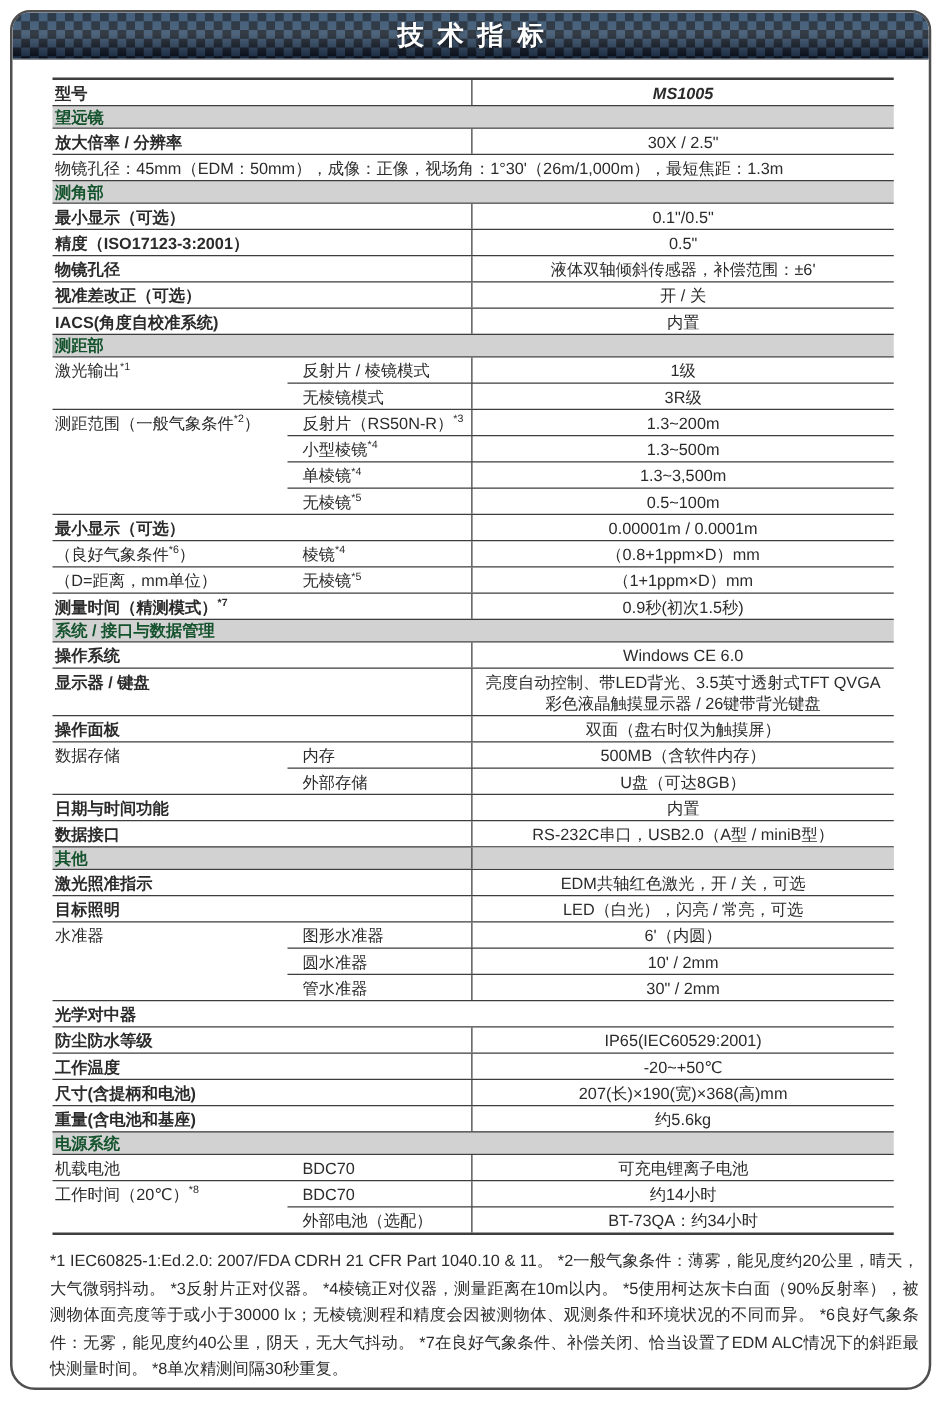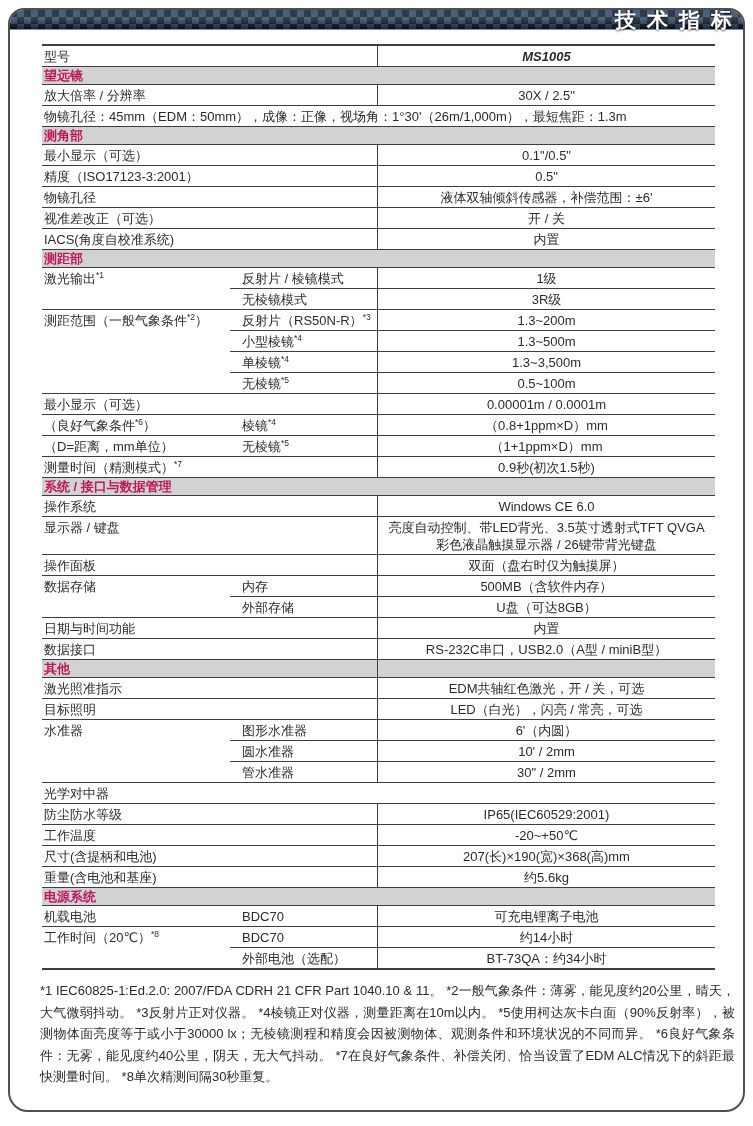--- a/index.html
+++ b/index.html
@@ -12,51 +12,51 @@
   }
   *{box-sizing:border-box;margin:0;padding:0;}
   html,body{width:753px;height:1126px;background:#ffffff;overflow:hidden;}
   body{font-family:"Liberation Sans","DejaVu Sans",sans-serif;color:var(--text);}
   .page-card{
     position:absolute;left:8px;top:8px;width:737px;height:1104px;
     background:#ffffff;border:2px solid var(--border);
     border-radius:16px 16px 20px 20px;overflow:hidden;
   }
   .header-band{
-    height:20px;width:100%;
+    height:38px;width:100%;
     background-image:
       linear-gradient(to bottom, rgba(150,185,220,0.22) 0%, rgba(255,255,255,0.16) 46%, rgba(0,0,12,0.42) 100%),
       conic-gradient(var(--carbon-light) 0 25%, var(--carbon-dark) 0 50%, var(--carbon-light) 0 75%, var(--carbon-dark) 0);
     background-size:100% 100%, 14px 14px;
     border-bottom:1px solid #8a8f96;
-    display:flex;align-items:center;justify-content:flex-end;
+    display:flex;align-items:center;justify-content:center;
   }
   .header-band .title{
     color:#ffffff;font-size:21px;font-weight:bold;
     letter-spacing:11px;padding-left:11px;
     text-shadow:0 1px 2px rgba(0,0,0,0.6);
     line-height:34px;
   }
   .spec-table{
     margin:14px 0 0 32px;width:673px;
     border-top:2px solid var(--line);
     border-bottom:2px solid var(--line);
     font-size:13px;
   }
   .r{display:grid;grid-template-columns:188px 147px 338px;min-height:20px;}
   .r.t-full{border-top:1px solid var(--line);}
   .r.t-part .c2,.r.t-part .c3{border-top:1px solid var(--line);}
   .c1,.c2,.cw,.c12{padding:1.5px 2px;line-height:17px;white-space:nowrap;overflow:visible;}
   .c2{padding-left:12px;}
-  .c12{grid-column:1/3;}
+  .c12{grid-column:1/3;font-weight:bold;}
   .cw{grid-column:1/4;white-space:normal;}
   .c3{grid-column:3/4;border-left:1px solid var(--line);text-align:center;padding:1.5px 4px;line-height:17px;}
   .b{font-weight:bold;font-style:italic;}
   .sec{background:var(--section-bg);min-height:17px;}
-  .sec .sec-label{font-weight:bold;color:#be185d;padding:0 2px;line-height:17px;}
+  .sec .sec-label{font-weight:bold;color:#14532d;padding:0 2px;line-height:17px;}
   .sec .c3{border-left:1px solid var(--line);}
   .sec .sec-spacer{background:var(--section-bg);}
   sup{font-size:8.5px;line-height:0;vertical-align:super;}
   .footnotes{
     margin:10px 12px 0 30px;width:695px;
     font-size:13px;line-height:21.5px;color:var(--text);
     text-align:justify;
   }
 </style>
 </head>

